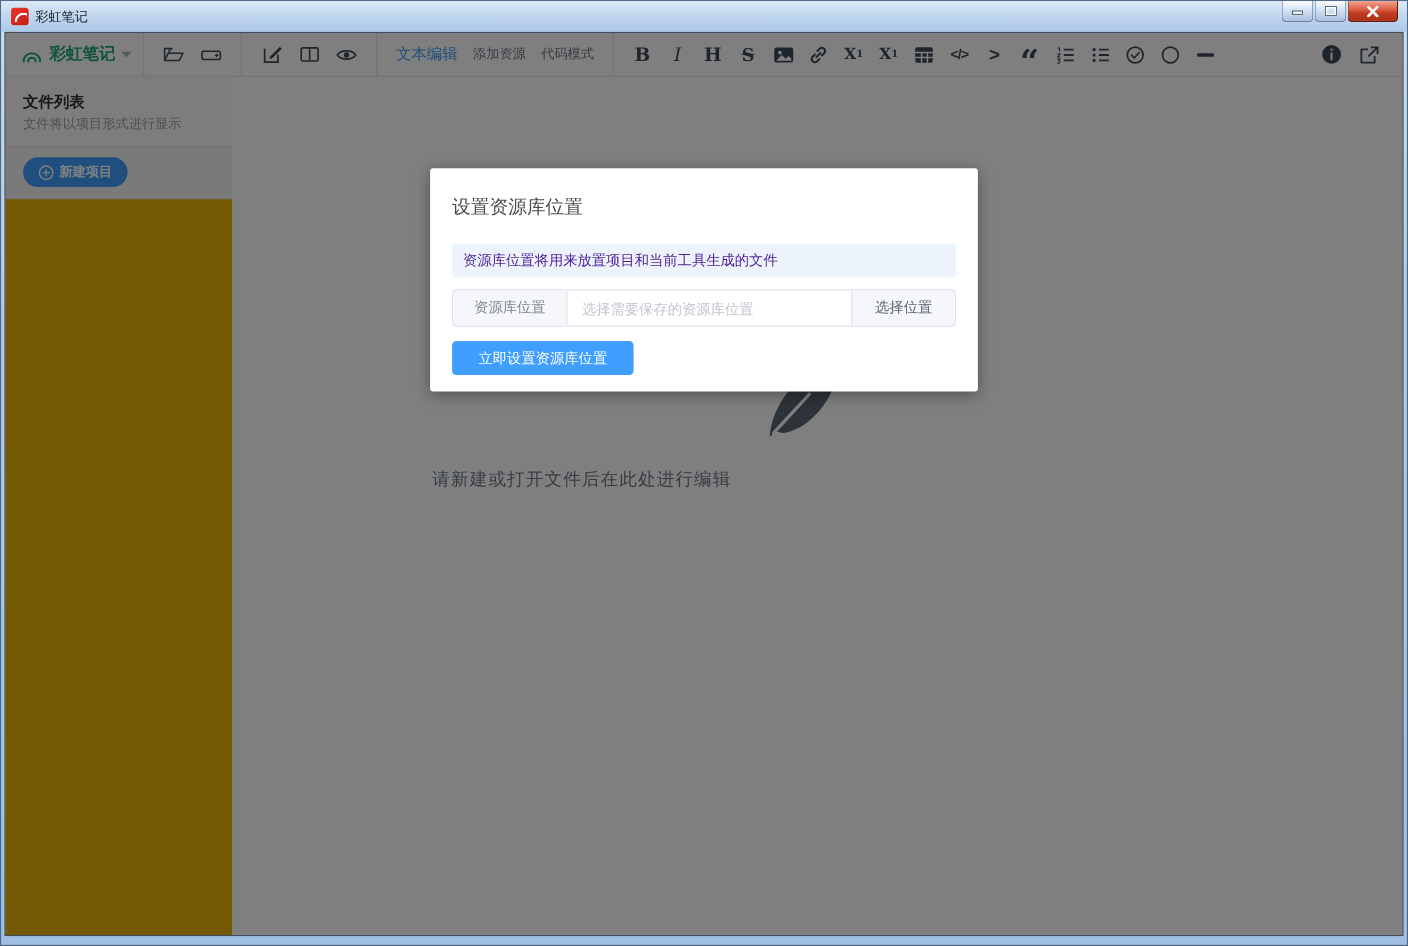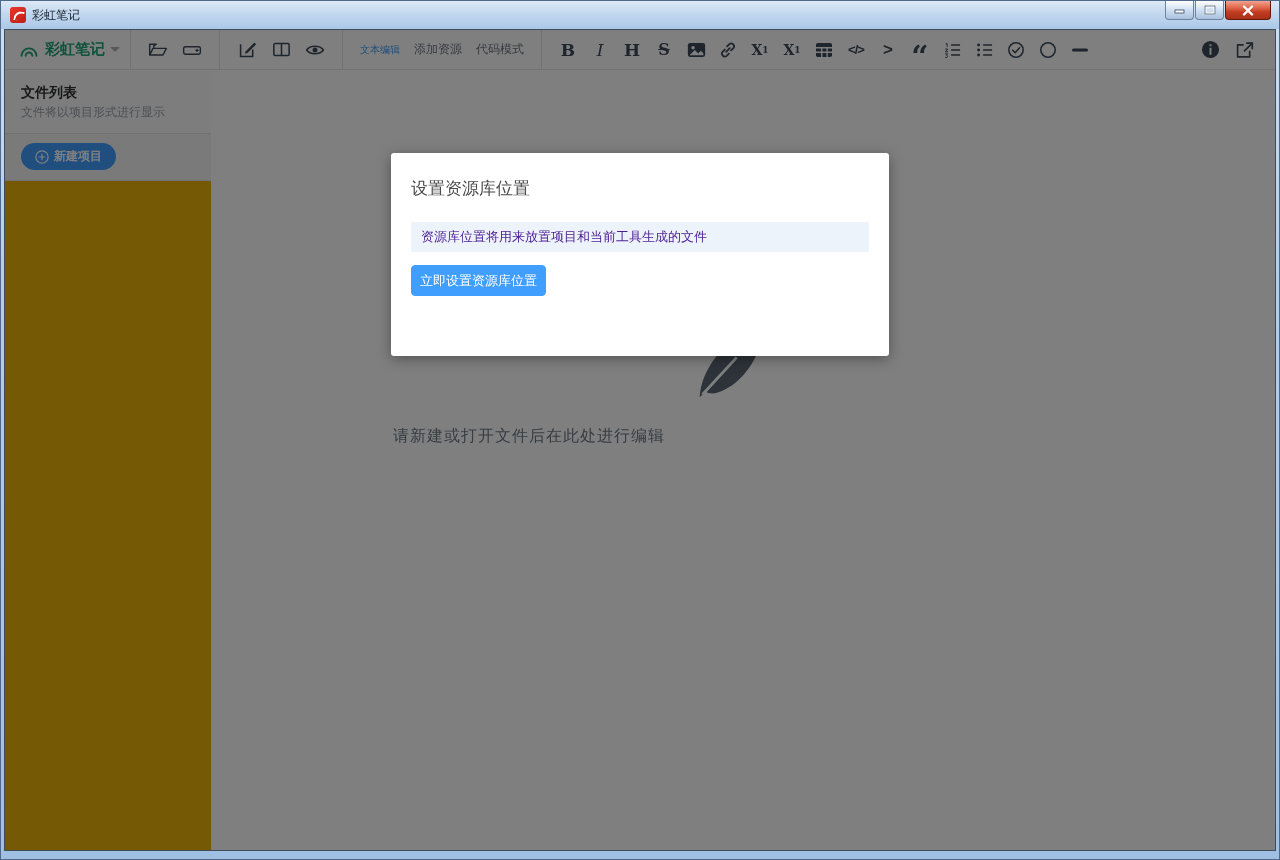--- a/index.html
+++ b/index.html
@@ -39,21 +39,21 @@
     border-bottom:1px solid #e4e6e9; display:flex; align-items:center; padding:0 14px; }
   .logo { display:flex; align-items:center; cursor:pointer; }
   .logo-label { font-size:15px; font-weight:bold; color:#21a679; margin:0 2px 0 6px; }
   .caret { width:0; height:0; border-left:5px solid transparent; border-right:5px solid transparent;
     border-top:5px solid #aab1ba; margin-left:3px; }
   .tsep { width:1px; height:40px; background:#e2e4e8; margin:0 10px; flex:none; }
   .tbtn { width:34px; height:30px; display:flex; align-items:center; justify-content:center;
     color:#3f4a58; cursor:pointer; flex:none; }
   .fbtn { width:32px; }
   .mode { cursor:pointer; margin:0 7px; white-space:nowrap; }
-  .mode.active { font-size:10px; color:#409eff; }
+  .mode.active { font-size:14px; color:#409eff; }
   .mode.plain { font-size:12px; color:#707684; }
   .serif { font-family:"DejaVu Serif","Liberation Serif",serif; }
   .g-bold { font-size:17px; font-weight:bold; }
   .g-italic { font-size:17px; font-style:italic; }
   .g-strike { font-size:16px; font-weight:bold; text-decoration:line-through; }
   .g-code { font-size:13px; font-weight:bold; letter-spacing:-1px; }
   .g-gt { font-size:17px; font-weight:bold; }
   .g-quote { font-size:30px; font-weight:bold; line-height:10px; padding-top:14px; }
   .supsub { font-weight:bold; font-size:14px; }
   .supsub .mk { font-size:9px; }
@@ -90,21 +90,21 @@
   .igroup { margin-top:11px; display:flex; height:34px; border:1px solid #dcdfe6;
     border-radius:4px; overflow:hidden; }
   .igroup .prepend { width:104px; background:#f5f7fa; border-right:1px solid #dcdfe6;
     display:flex; align-items:center; justify-content:center; font-size:13px; color:#7d8691; }
   .igroup input { flex:1; border:none; outline:none; padding:0 13px; font-size:13px;
     color:#303133; font-family:inherit; }
   .igroup input::placeholder { color:#c0c4cc; }
   .igroup .append { width:94px; background:#f5f7fa; border-left:1px solid #dcdfe6;
     display:flex; align-items:center; justify-content:center; font-size:13px; color:#5a6470;
     cursor:pointer; }
-  .submit-btn { margin-top:13px; height:31px; padding:0 8px; background:#409eff;
+  .submit-btn { margin-top:13px; height:31px; padding:0 23px; background:#409eff;
     border:1px solid #409eff; border-radius:4px; color:#fff; font-size:13px;
     cursor:pointer; font-family:inherit; }
 
   svg { display:block; }
 </style>
 </head>
 <body>
 
 <div class="frame">
 
@@ -294,15 +294,20 @@
       </svg>
     </div>
     <div class="empty-msg">请新建或打开文件后在此处进行编辑</div>
   </div>
 
   <div class="mask"></div>
 
   <div class="dialog">
     <div class="dlg-title">设置资源库位置</div>
     <div class="dlg-alert">资源库位置将用来放置项目和当前工具生成的文件</div>
+    <div class="igroup">
+      <div class="prepend">资源库位置</div>
+      <input type="text" value="" placeholder="选择需要保存的资源库位置" style="">
+      <div class="append">选择位置</div>
+    </div>
     <button class="submit-btn">立即设置资源库位置</button>
   </div>
 </div>
 
 </body></html>

